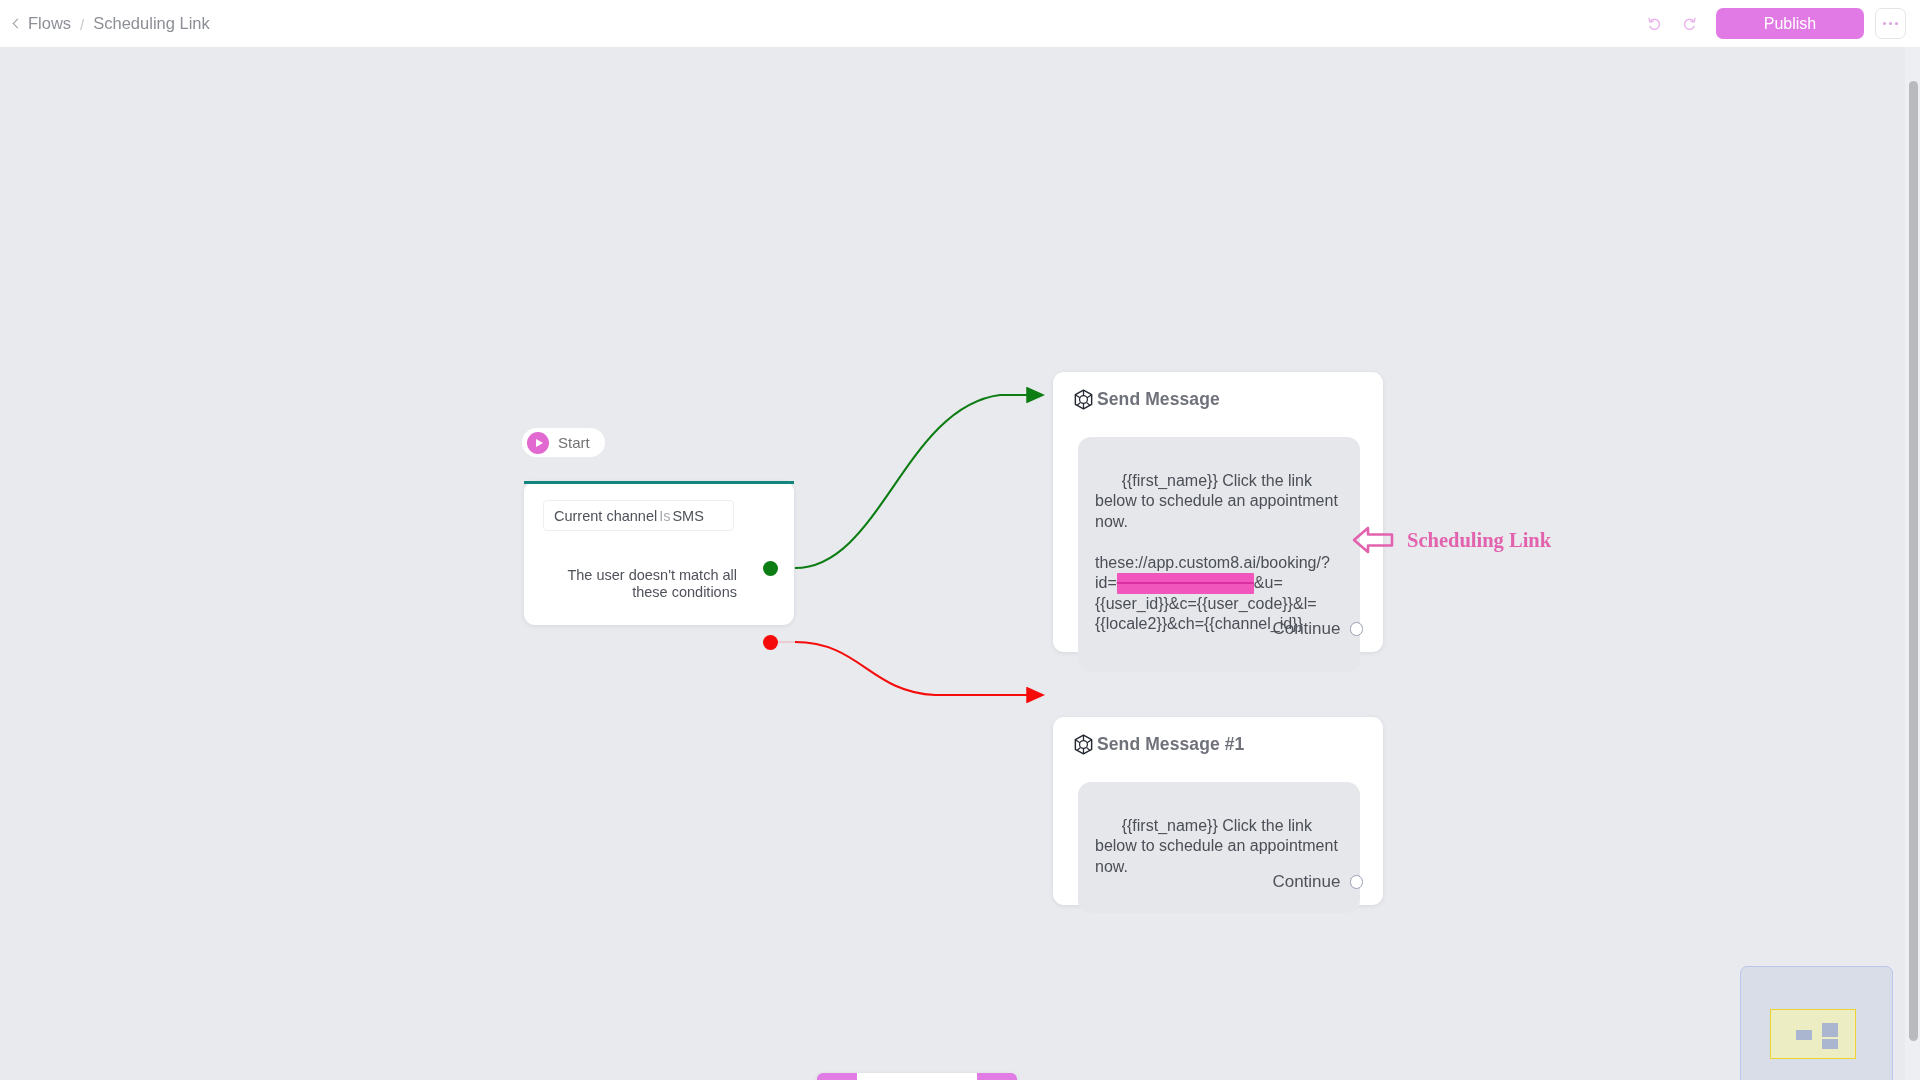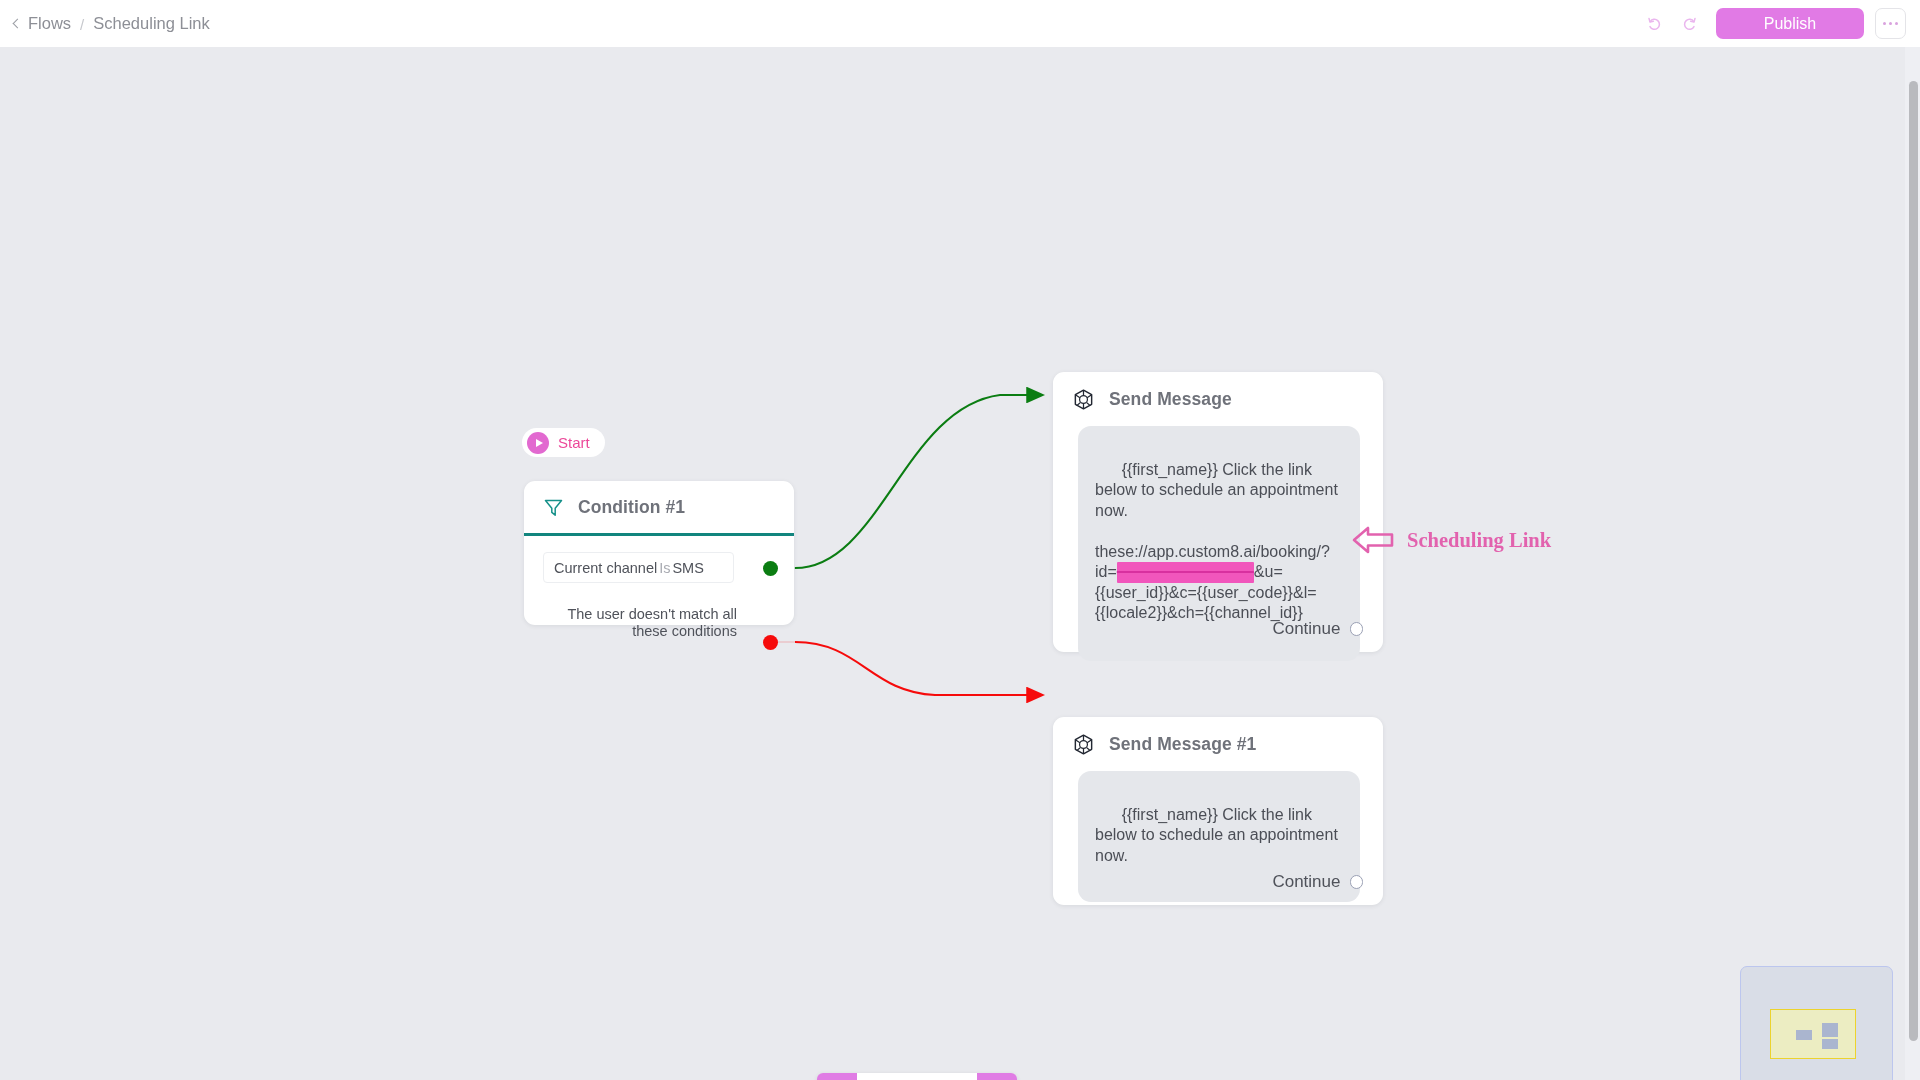--- a/index.html
+++ b/index.html
@@ -135,35 +135,35 @@
     background: #e269d0;
     display: flex; align-items: center; justify-content: center;
   }
   .start-tri {
     width: 0; height: 0;
     border-left: 7px solid #ffffff;
     border-top: 4.5px solid transparent;
     border-bottom: 4.5px solid transparent;
     margin-left: 2px;
   }
-  .start-label { font-size: 15px; color: #ec4899; }
+  .start-label { font-size: 15px; color: #737373; }
 
   
   .node {
     position: absolute;
     background: #ffffff;
     border-radius: 11px;
     box-shadow: 0 1px 4px rgba(60,64,80,0.10);
     z-index: 5;
   }
   .node-head {
     display: flex;
     align-items: center;
-    gap: 14px;
-    padding: 16px 0 15px 19px;
+    gap: 2px;
+    padding: 16px 0 26px 19px;
   }
   .node-title {
     font-size: 17.5px;
     font-weight: bold;
     color: #6f727a;
     letter-spacing: 0.1px;
   }
 
   
   .node-condition {
@@ -186,21 +186,21 @@
     align-items: center;
     padding-left: 10px;
     gap: 2px;
     font-size: 14.5px;
     color: #4f525a;
     background: #fff;
     cursor: pointer;
   }
   .cond-op { color: #a9abb2; }
   .cond-else {
-    margin-top: 23px;
+    margin-top: 36px;
     width: 194px;
     margin-left: 19px;
     text-align: right;
     font-size: 14.5px;
     color: #4f525a;
     line-height: 16.5px;
   }
   .port {
     position: absolute;
     width: 15px; height: 15px;
@@ -392,26 +392,20 @@
   </svg>
 
   <div class="start-badge">
     <span class="start-circle">
       <span class="start-tri"></span>
     </span>
     <span class="start-label">Start</span>
   </div>
 
   <div class="node node-condition">
-    <div class="node-head">
-      <svg width="21" height="21" viewBox="0 0 21 21">
-        <path d="M2.5 3.5 L18.5 3.5 L12.2 11.2 L12.2 18.2 L8.8 15.4 L8.8 11.2 Z" fill="none" stroke="#17918a" stroke-width="1.5" stroke-linejoin="round"></path>
-      </svg>
-      <span class="node-title">Condition #1</span>
-    </div>
     <div class="accent-bar"></div>
     <div class="cond-body">
       <div class="cond-row">
         <span>Current channel</span>
         <span class="cond-op">Is</span>
         <span>SMS</span>
       </div>
       <div class="cond-else">The user doesn't match all these conditions</div>
     </div>
   </div>

